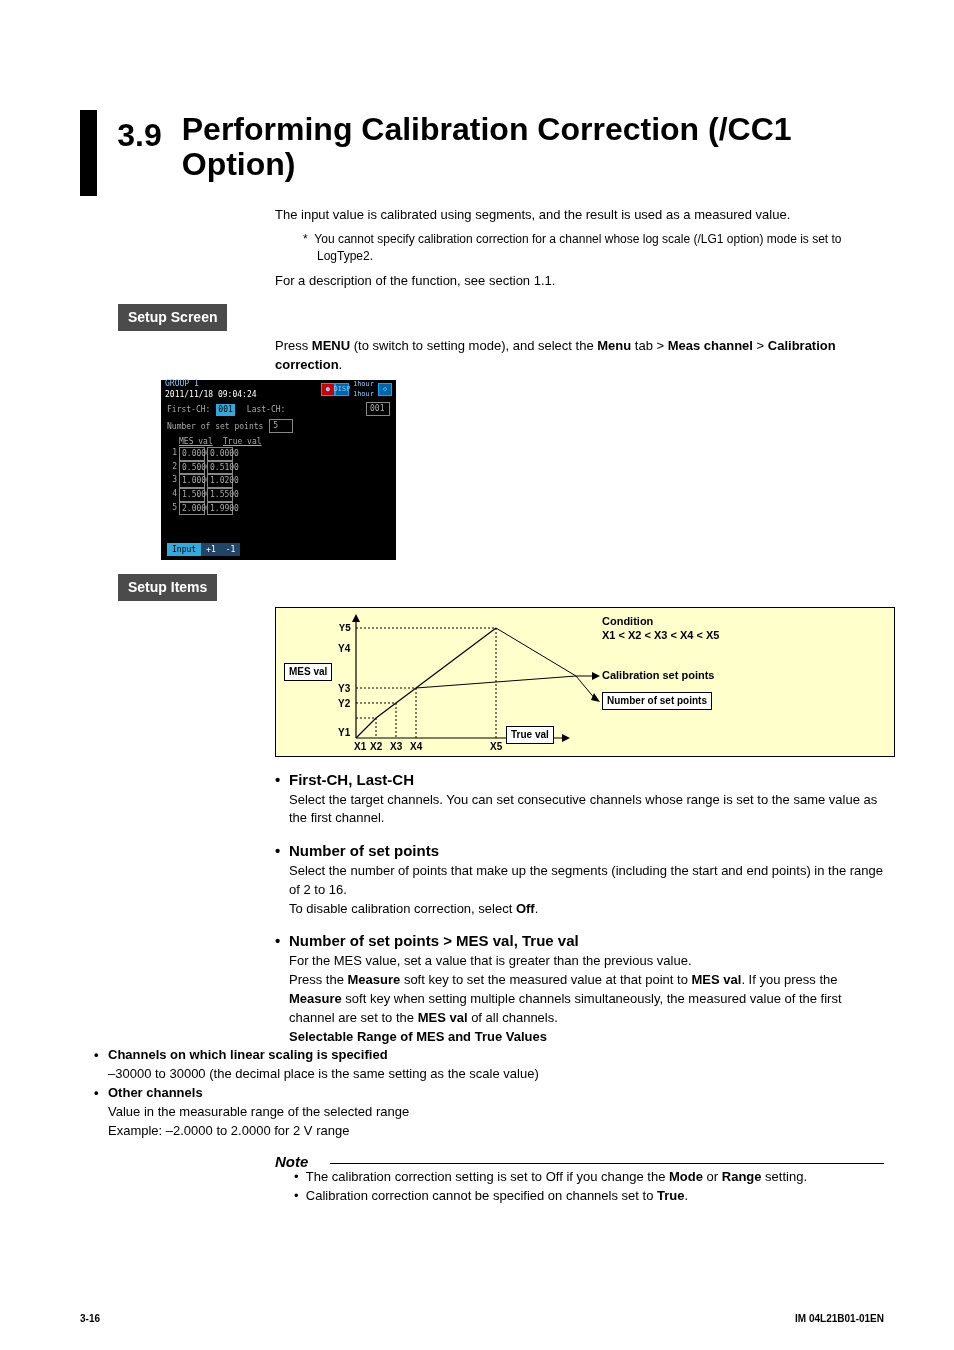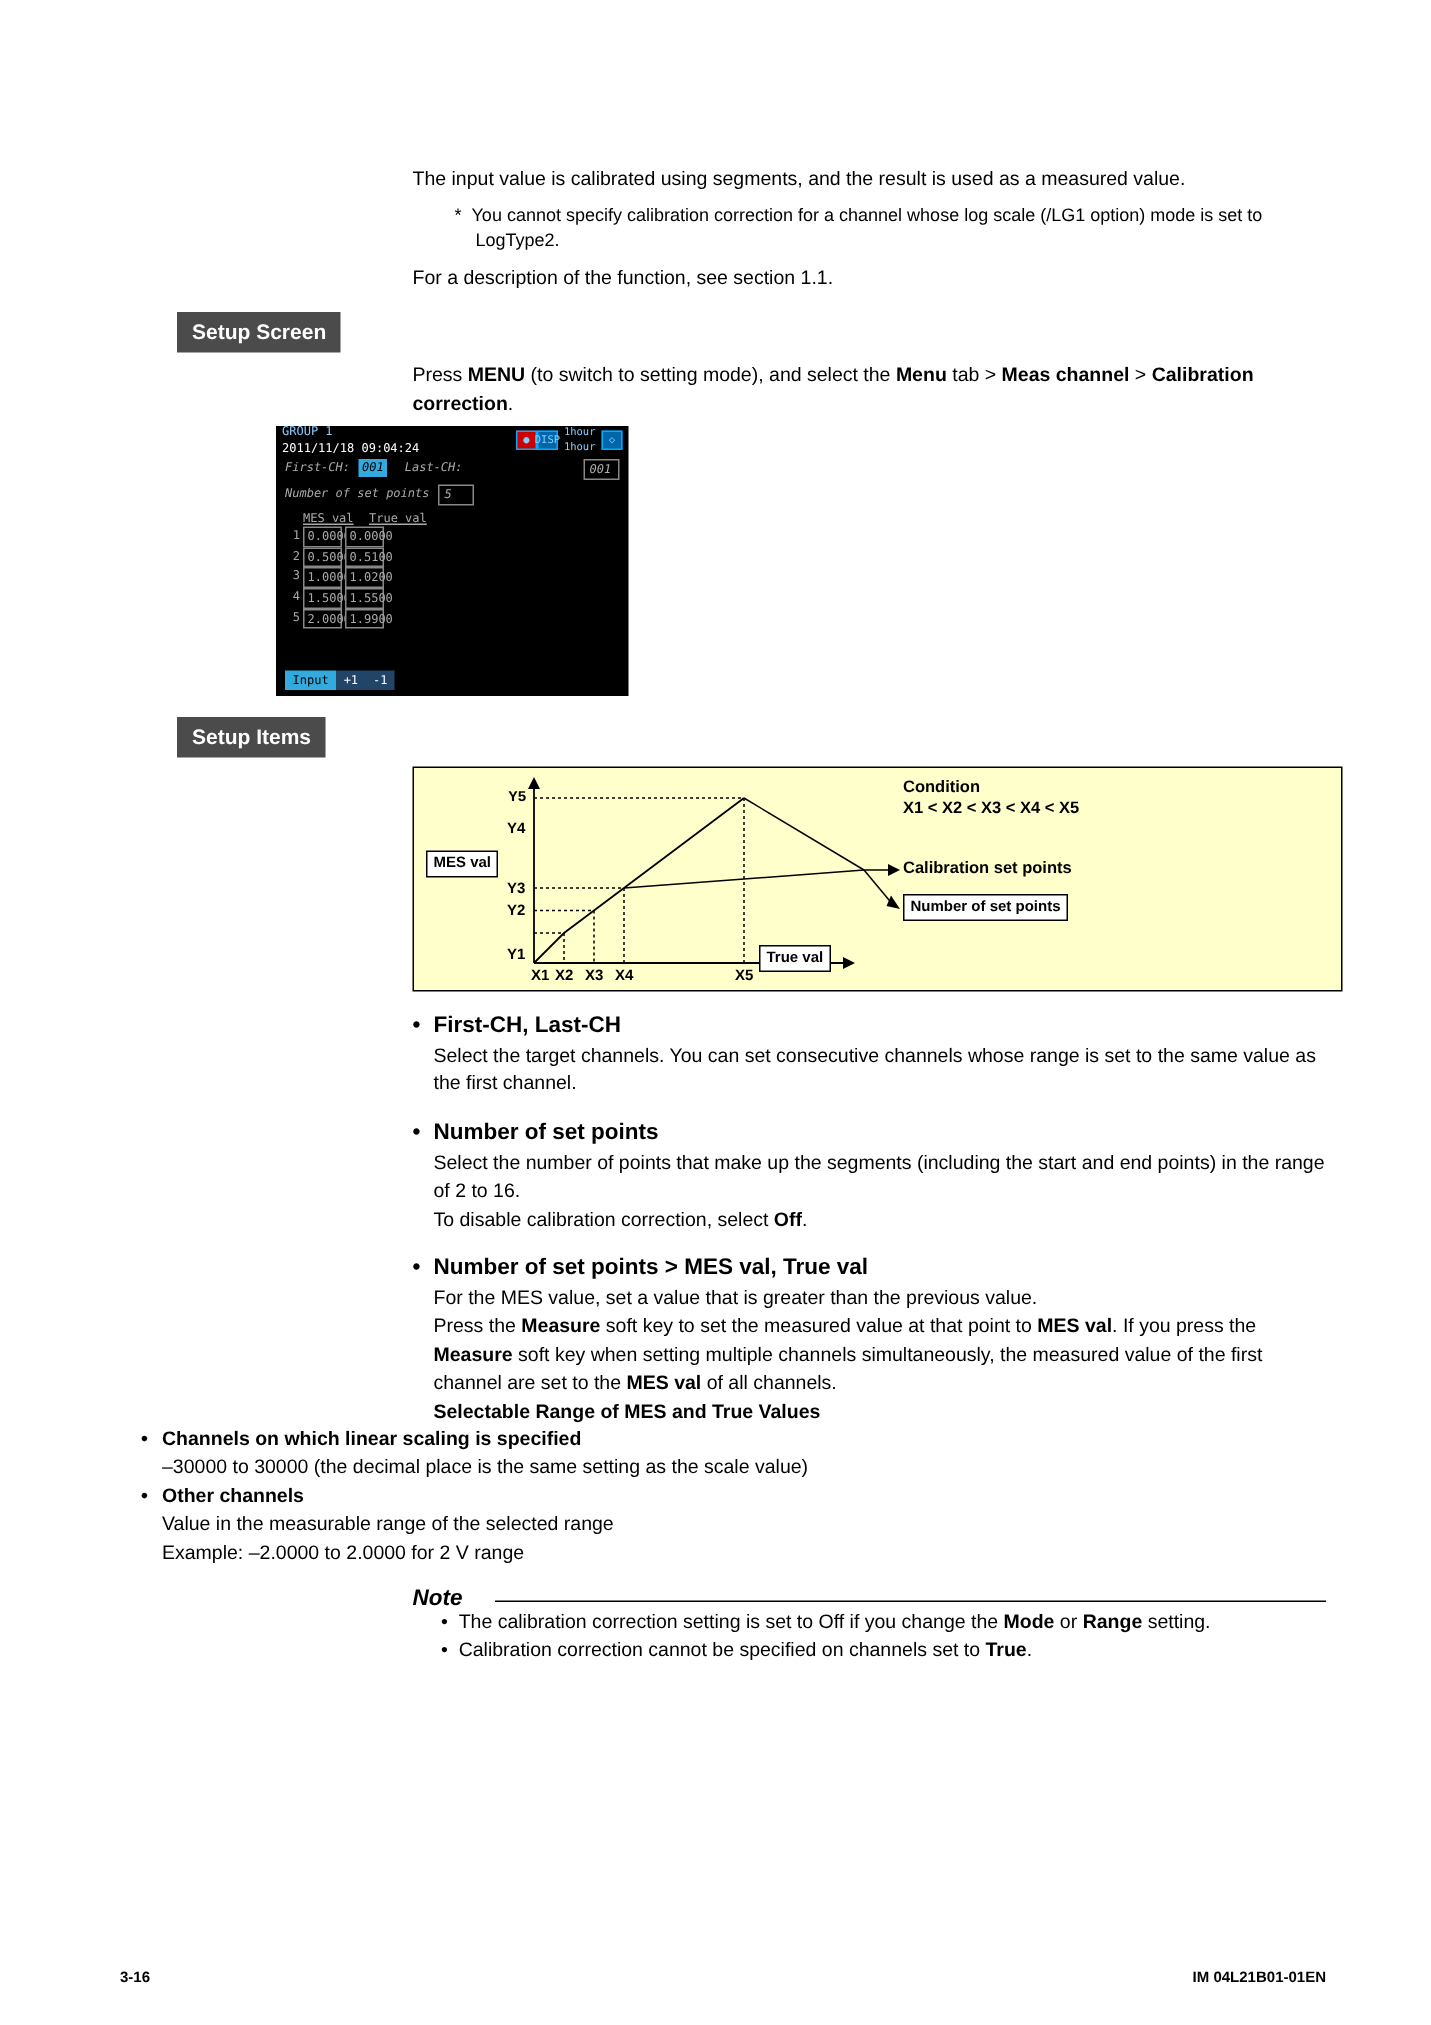--- a/index.html
+++ b/index.html
@@ -60,42 +60,42 @@
     margin-left: 38px;
     margin-top: 14px;
     margin-bottom: 6px;
     font-size: 14px;
   }
   .instruction {
     margin-left: 195px;
     margin-bottom: 6px;
   }
   .screenshot {
-    margin-left: 104px;
+    margin-left: 81px;
     width: 235px;
     height: 180px;
     background: #000;
     position: relative;
     font-family: monospace;
     font-size: 9px;
     color: #fff;
   }
   .ss-header {
     height: 18px;
     display: flex;
     align-items: center;
     padding: 2px 4px;
     font-size: 8px;
     gap: 4px;
     color: #8cf;
   }
   .ss-icongroup { display: flex; gap: 0; margin-left: auto; }
   .ss-icon { width:14px; height:13px; background:#06a; border:1px solid #0af; font-size:7px; display:inline-flex;align-items:center;justify-content:center;}
   .ss-body { padding: 4px 6px; color: #aaa; }
-  .ss-row { display: flex; align-items: flex-start; gap: 6px; margin-bottom: 3px; font-size:8px;font-style:italic;}
+  .ss-row { display: flex; align-items: flex-end; gap: 6px; margin-bottom: 3px; font-size:8px;}
   .ss-val-hl { background:#3ad; color:#000; padding:0 2px; }
   .ss-val-box { background:#000; border:1px solid #888; padding:0 3px; min-width:24px; display:inline-block;}
   .ss-table { margin-top:2px; font-size:8px;}
   .ss-table-head { display:flex; gap:2px; text-decoration:underline;}
   .ss-table-row { display:flex; gap:2px;}
   .ss-cell-idx { width:10px; text-align:right;}
   .ss-cell { border:1px solid #888; width:26px; padding:0 2px; background:#000;}
   .ss-footer { position:absolute; bottom:4px; left:6px; display:flex; gap:0;}
   .ss-btn { background:#3ad; color:#000; padding:1px 5px; font-size:8px;}
   .ss-btn-dark { background:#246; color:#fff; padding:1px 5px; font-size:8px;}
@@ -155,20 +155,25 @@
     display:flex;
     justify-content: space-between;
     font-size: 10px;
   }
 </style>
 </head>
 <body>
 
 <div class="page">
 
+  <div class="section-header">
+    <div class="black-bar"></div>
+    <div class="section-number">3.9</div>
+    <div class="section-title">Performing Calibration Correction (/CC1 Option)</div>
+  </div>
 
   <div class="body-area">
     <p class="intro-text">The input value is calibrated using segments, and the result is used as a measured value.</p>
     <p class="footnote-line">
       <span>*</span>&nbsp;&nbsp;<span>You cannot specify calibration correction for a channel whose log scale (/LG1 option) mode is set to LogType2.</span>
     </p>
     <p>For a description of the function, see section 1.1.</p>
   </div>
 
   <div class="subhead-bar">Setup Screen</div>

